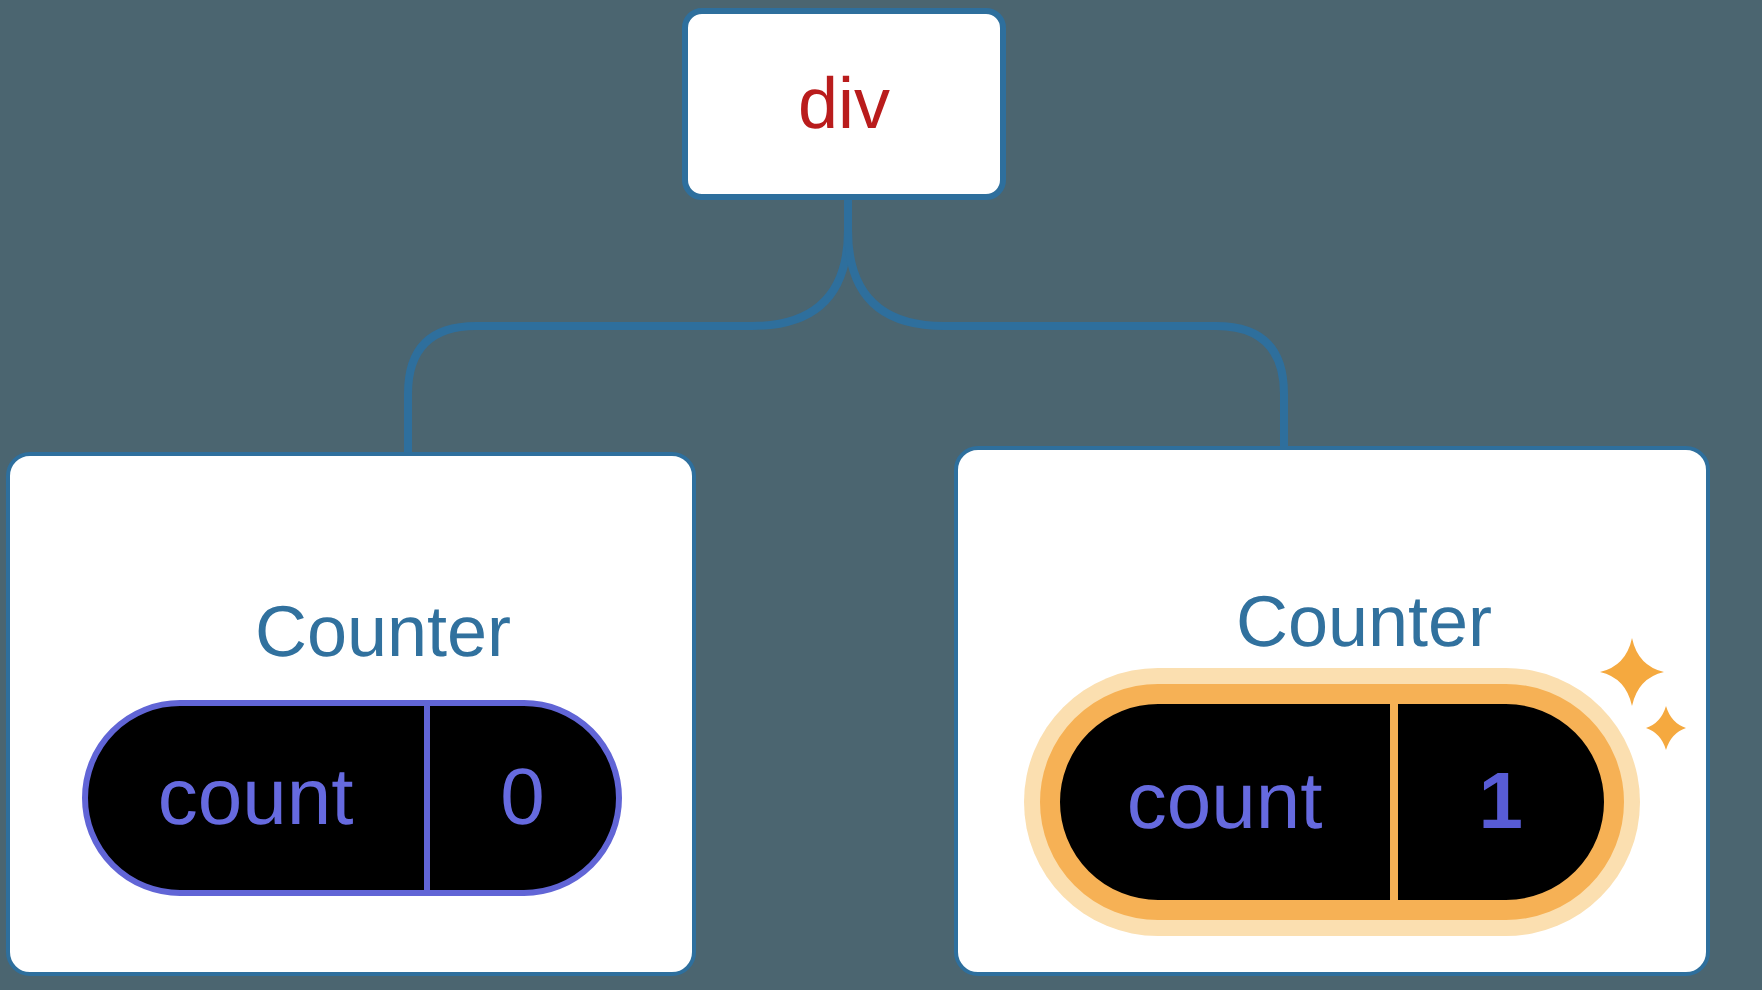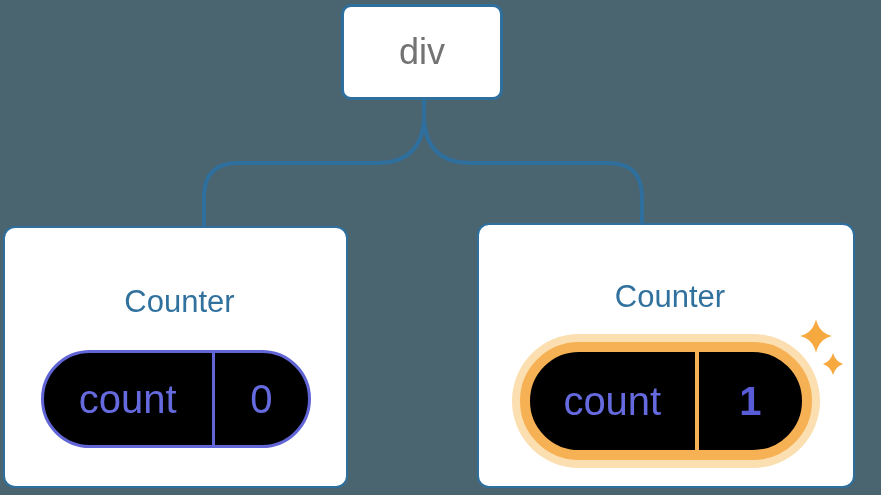--- a/index.html
+++ b/index.html
@@ -32,39 +32,39 @@
     background: #ffffff;
     border: 3px solid #2E6F9D;
     border-radius: 10px;
     display: flex;
     align-items: center;
     justify-content: center;
   }
   .node-root .node-label {
     font-size: 36px;
     font-weight: 500;
-    color: #737373;
+    color: #b91c1c;
   }
 
   .card {
     position: absolute;
     background: #ffffff;
     border: 2px solid #2E6F9D;
     border-radius: 12px;
   }
   .card-left  { left: 3px;   top: 226px; width: 345px; height: 262px; }
   .card-right { left: 477px; top: 223px; width: 378px; height: 265px; }
 
   .card-title {
     position: absolute;
     left: 0; top: 52px;
     width: 100%;
-    margin: 4px;
+    margin: 16px;
     text-align: center;
-    font-size: 31px;
+    font-size: 36px;
     line-height: 1;
     font-weight: 500;
     color: #31719E;
   }
   .card-left .card-title { top: 54px; }
 
   .pill {
     position: absolute;
     top: 122px;
     left: 50%;

